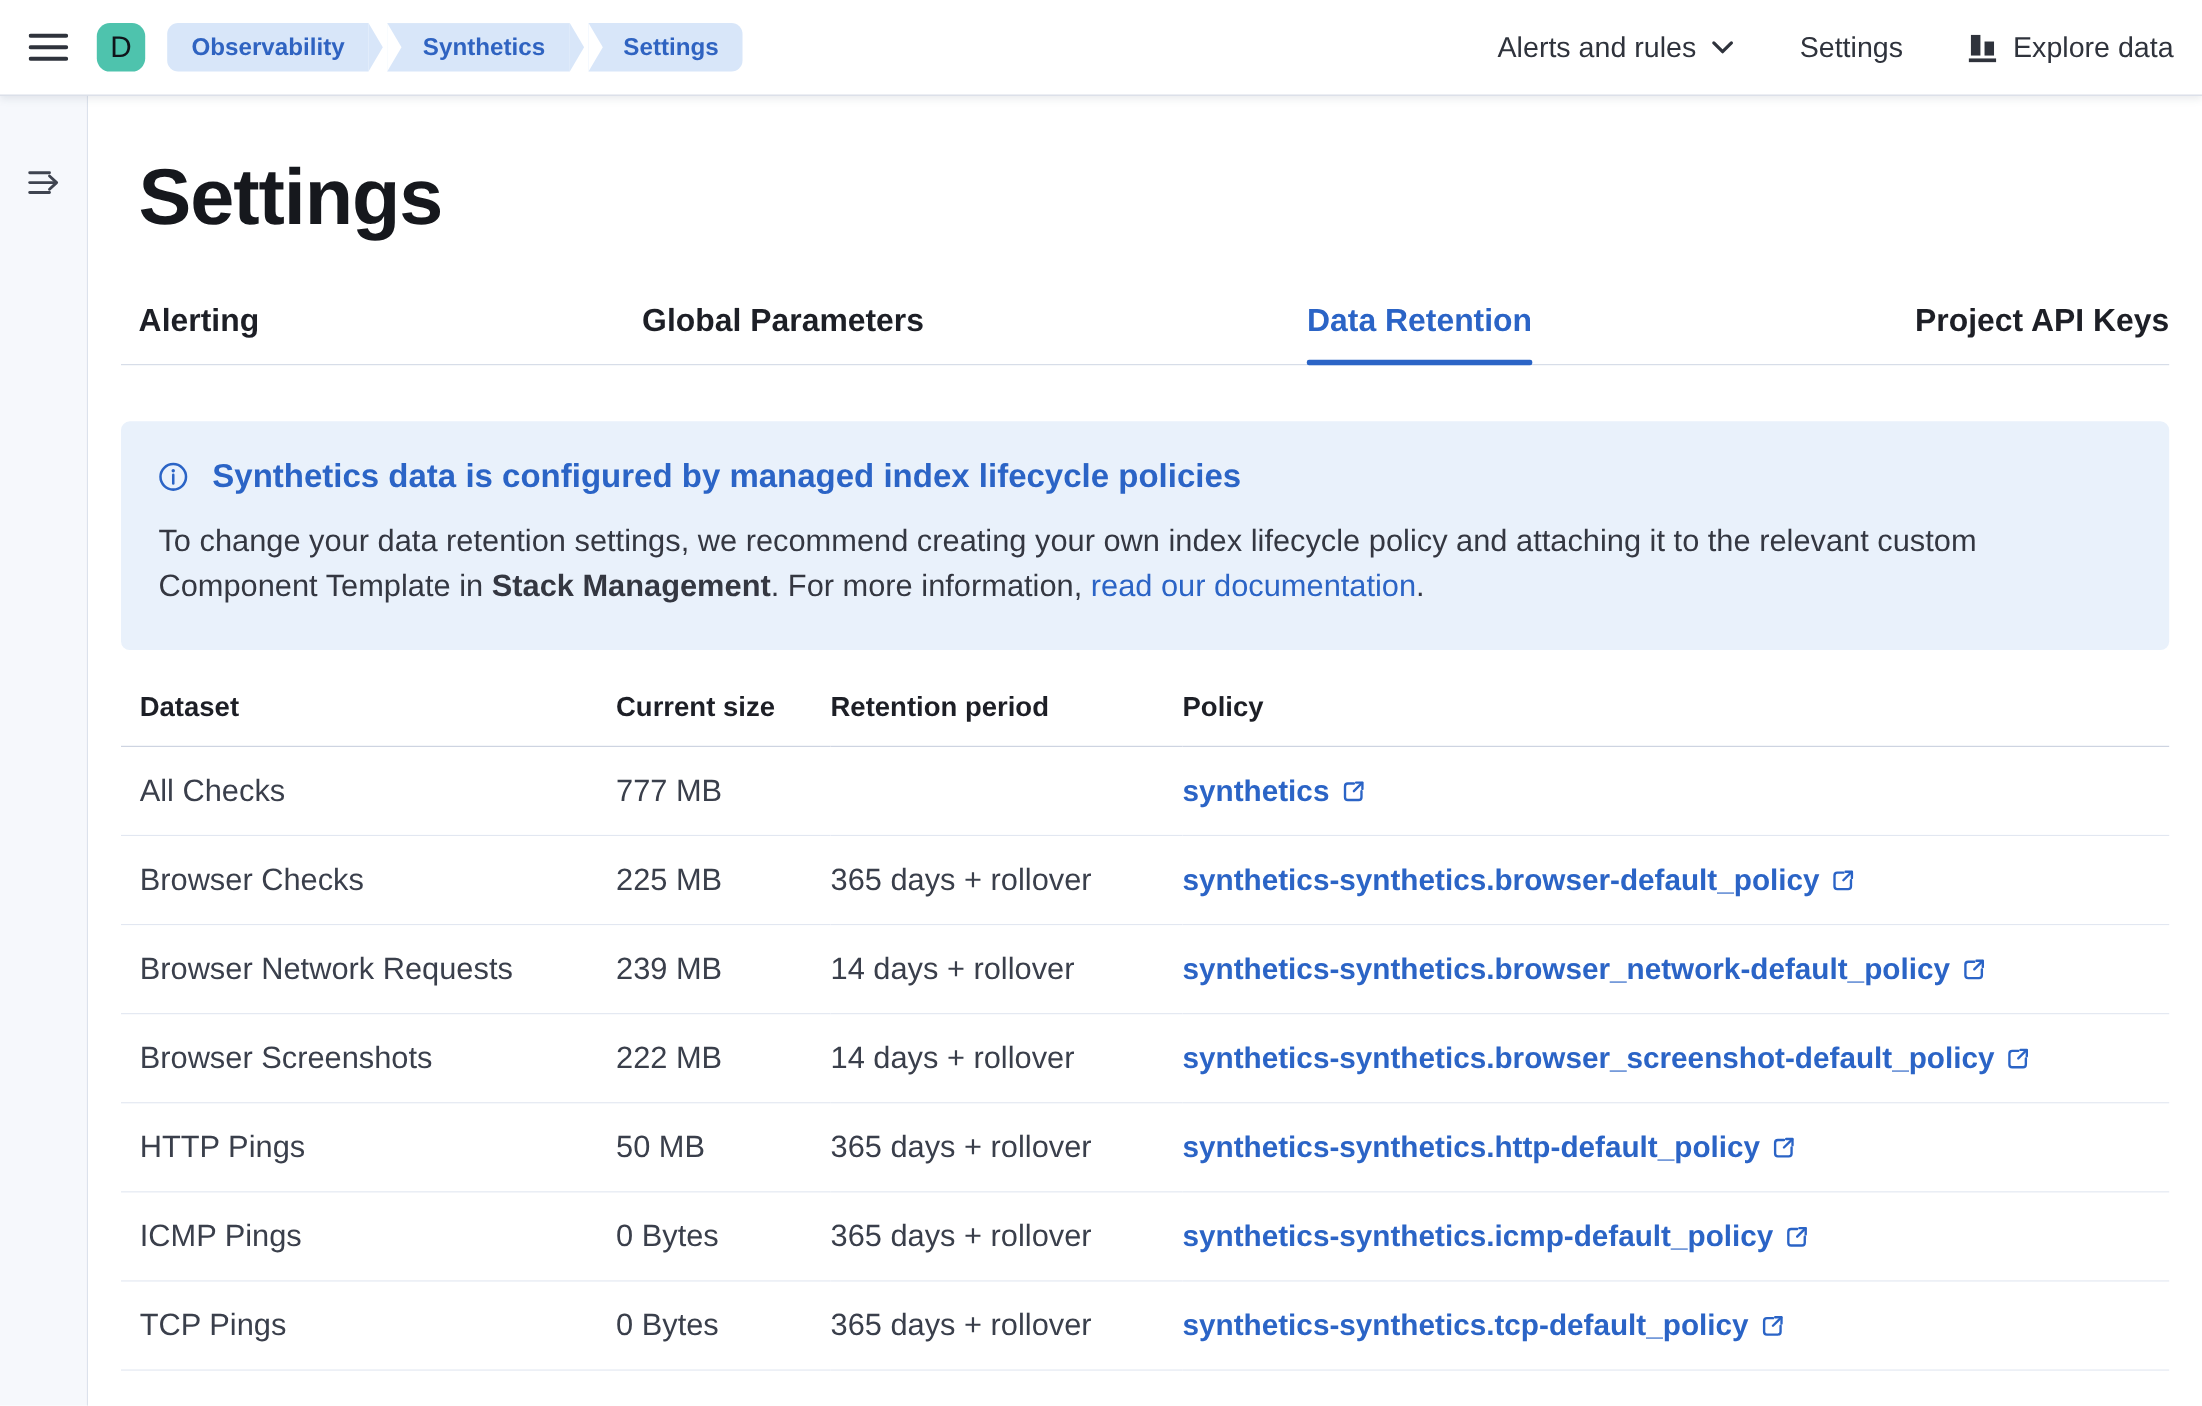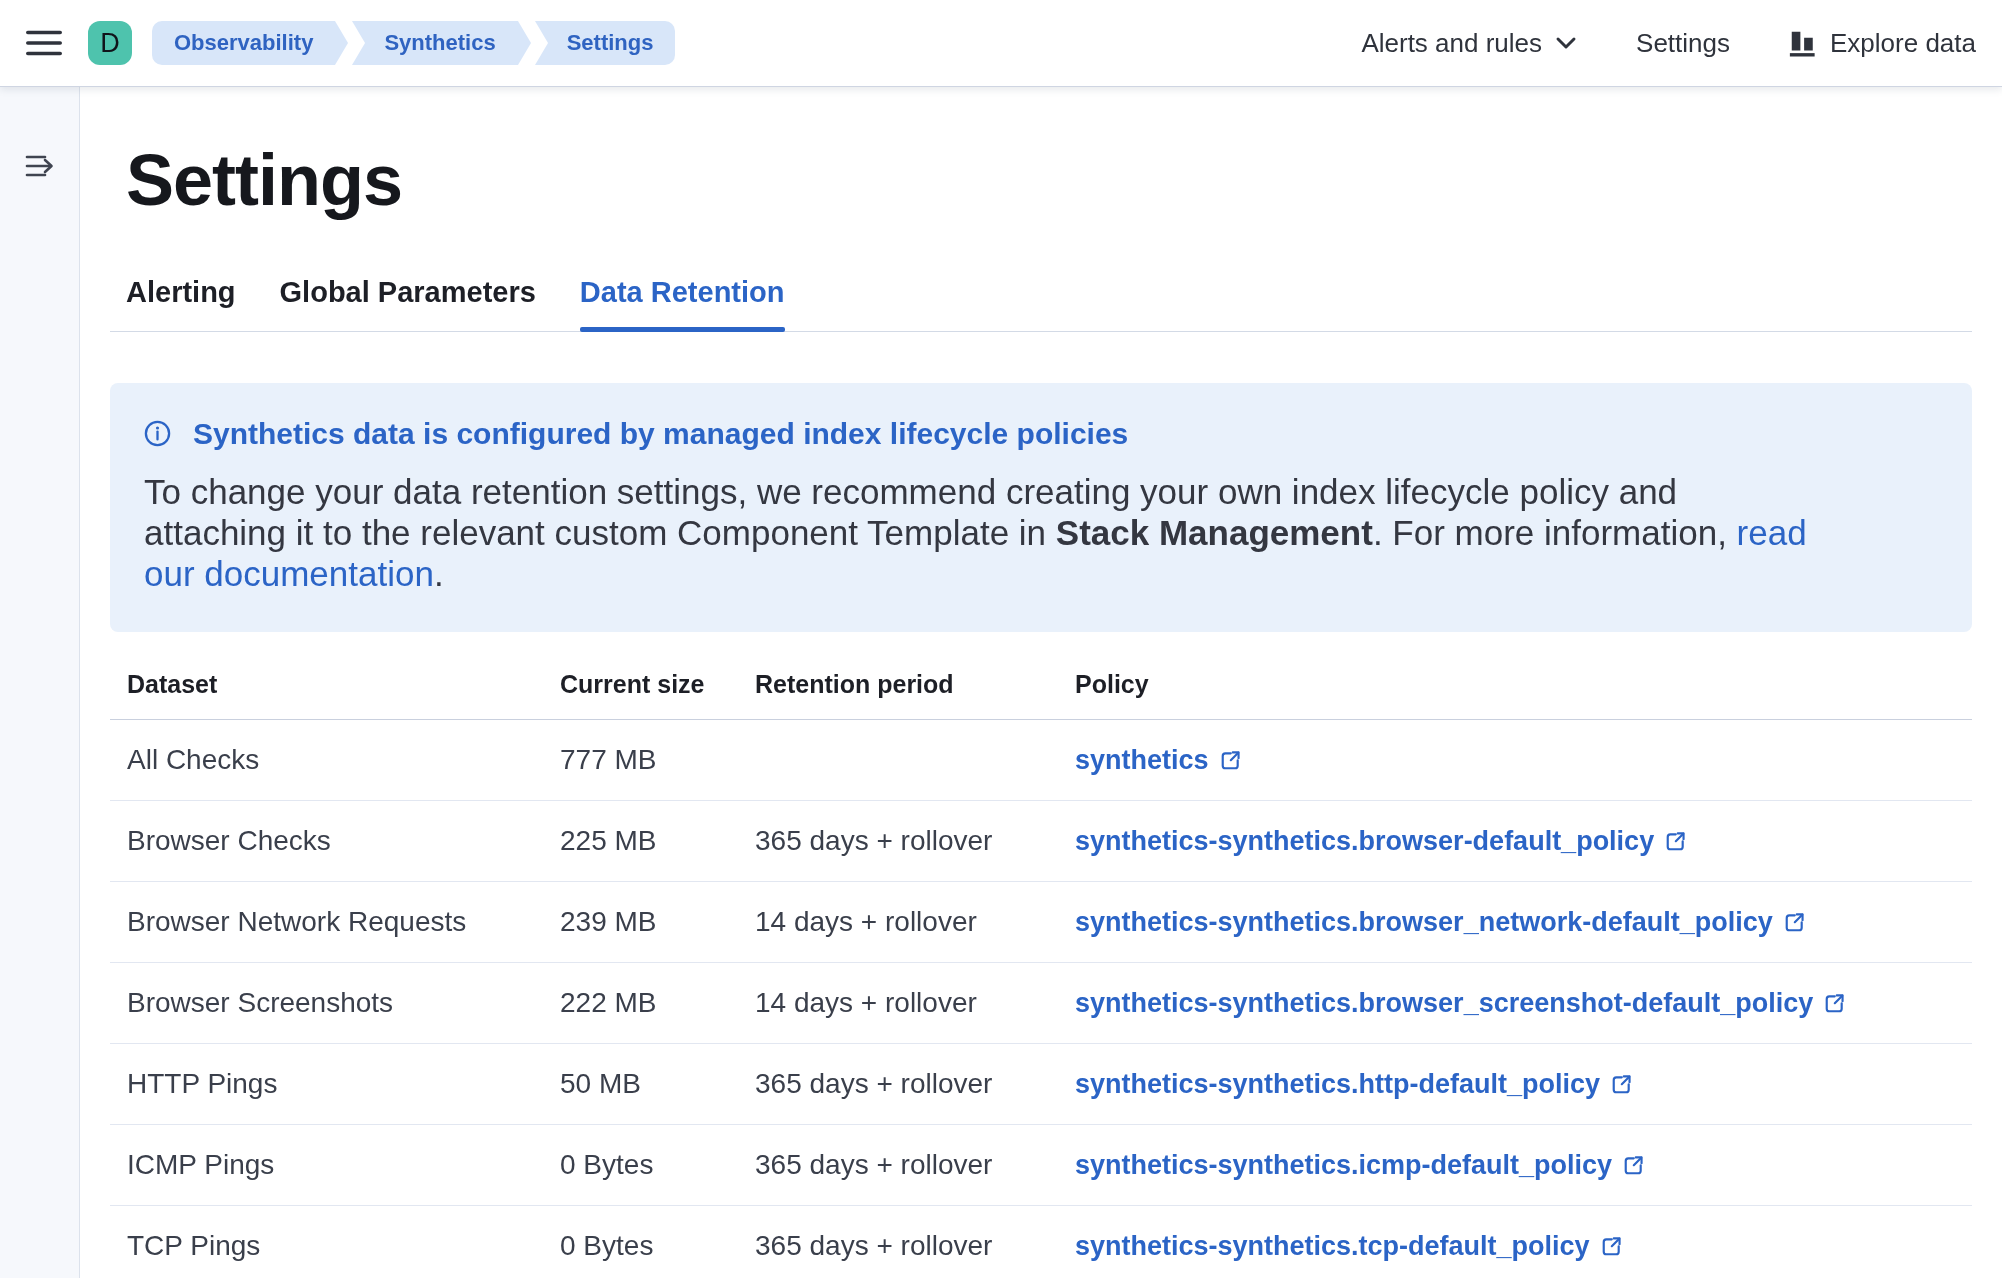--- a/index.html
+++ b/index.html
@@ -97,20 +97,21 @@
     font-size: 72px; font-weight: 700; color: #16181d;
     letter-spacing: -1px; line-height: 1.04;
   }
 
   
   .tabs {
     display: flex; gap: 44px;
     margin-top: 58px;
     padding-left: 16px;
     border-bottom: 1px solid var(--border);
+    justify-content: space-between;
   }
   .tab {
     font-size: 29px; font-weight: 700; color: var(--dark);
     padding-bottom: 22px;
     position: relative; cursor: pointer; background: none; border: none; font-family: inherit;
     white-space: nowrap;
   }
   .tab.active { color: var(--accent); }
   .tab.active::after {
     content: ""; position: absolute; left: 0; right: 0; bottom: -1px;
@@ -124,21 +125,21 @@
     border-radius: 8px;
     padding: 34px 16px 38px 34px;
   }
   .callout-title {
     display: flex; align-items: center; gap: 22px;
     color: var(--accent);
     font-size: 30px; font-weight: 700;
   }
   .callout-body {
     margin-top: 20px;
-    font-size: 35px; line-height: 41px; color: #343741;
+    font-size: 28px; line-height: 41px; color: #343741;
     max-width: 1680px;
   }
   .callout-body .doclink { color: var(--accent); cursor: pointer; text-decoration: none; }
 
   
   table { width: 100%; border-collapse: collapse; margin-top: 14px; }
   thead th {
     text-align: left;
     font-size: 25px; font-weight: 700; color: var(--dark);
     padding: 24px 0 20px 0;
@@ -213,20 +214,21 @@
     </button>
   </aside>
 
   <section class="content">
     <h1 class="page-title">Settings</h1>
 
     <div class="tabs">
       <button class="tab">Alerting</button>
       <button class="tab">Global Parameters</button>
       <button class="tab active">Data Retention</button>
+      <button class="tab">Project API Keys</button>
     </div>
 
     <div class="callout">
       <div class="callout-title">
         <svg class="info-icon" width="27" height="27" viewBox="0 0 20 20" fill="none">
           <circle cx="10" cy="10" r="8.6" stroke="#2b64c6" stroke-width="1.7"></circle>
           <circle cx="10" cy="5.9" r="1.15" fill="#2b64c6"></circle>
           <path d="M10 8.6 V14.4" stroke="#2b64c6" stroke-width="1.7" stroke-linecap="round"></path>
         </svg>
         <span>Synthetics data is configured by managed index lifecycle policies</span>

